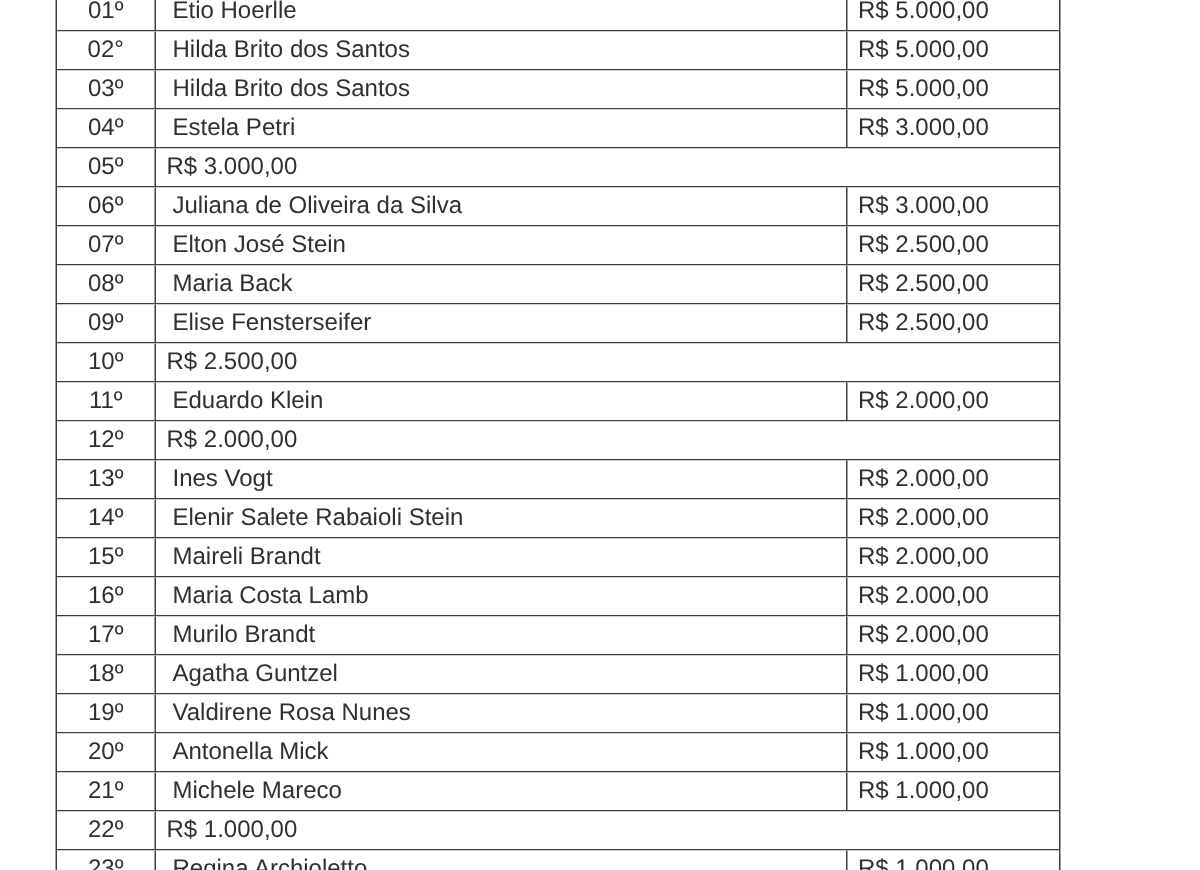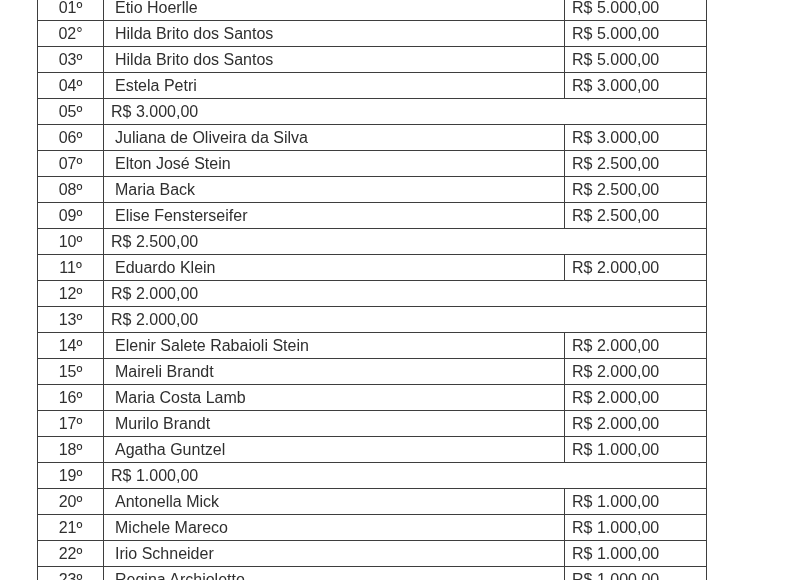--- a/index.html
+++ b/index.html
@@ -122,20 +122,21 @@
     <div class="cell cell-prize">R$ 2.000,00</div>
   </div>
 
   <div class="row">
     <div class="cell cell-rank">12º</div>
     <div class="cell cell-prize">R$ 2.000,00</div>
   </div>
 
   <div class="row">
     <div class="cell cell-rank">13º</div>
+    <div class="cell cell-name">Ines Vogt</div>
     <div class="cell cell-prize">R$ 2.000,00</div>
   </div>
 
   <div class="row">
     <div class="cell cell-rank">14º</div>
     <div class="cell cell-name">Elenir Salete Rabaioli Stein</div>
     <div class="cell cell-prize">R$ 2.000,00</div>
   </div>
 
   <div class="row">
@@ -157,38 +158,38 @@
   </div>
 
   <div class="row">
     <div class="cell cell-rank">18º</div>
     <div class="cell cell-name">Agatha Guntzel</div>
     <div class="cell cell-prize">R$ 1.000,00</div>
   </div>
 
   <div class="row">
     <div class="cell cell-rank">19º</div>
+    <div class="cell cell-name">Valdirene Rosa Nunes</div>
     <div class="cell cell-prize">R$ 1.000,00</div>
   </div>
 
   <div class="row">
     <div class="cell cell-rank">20º</div>
     <div class="cell cell-name">Antonella Mick</div>
     <div class="cell cell-prize">R$ 1.000,00</div>
   </div>
 
   <div class="row">
     <div class="cell cell-rank">21º</div>
     <div class="cell cell-name">Michele Mareco</div>
     <div class="cell cell-prize">R$ 1.000,00</div>
   </div>
 
   <div class="row">
     <div class="cell cell-rank">22º</div>
-    <div class="cell cell-name">Irio Schneider</div>
     <div class="cell cell-prize">R$ 1.000,00</div>
   </div>
 
   <div class="row">
     <div class="cell cell-rank">23º</div>
     <div class="cell cell-name">Regina Archioletto</div>
     <div class="cell cell-prize">R$ 1.000,00</div>
   </div>
 </div>
 

